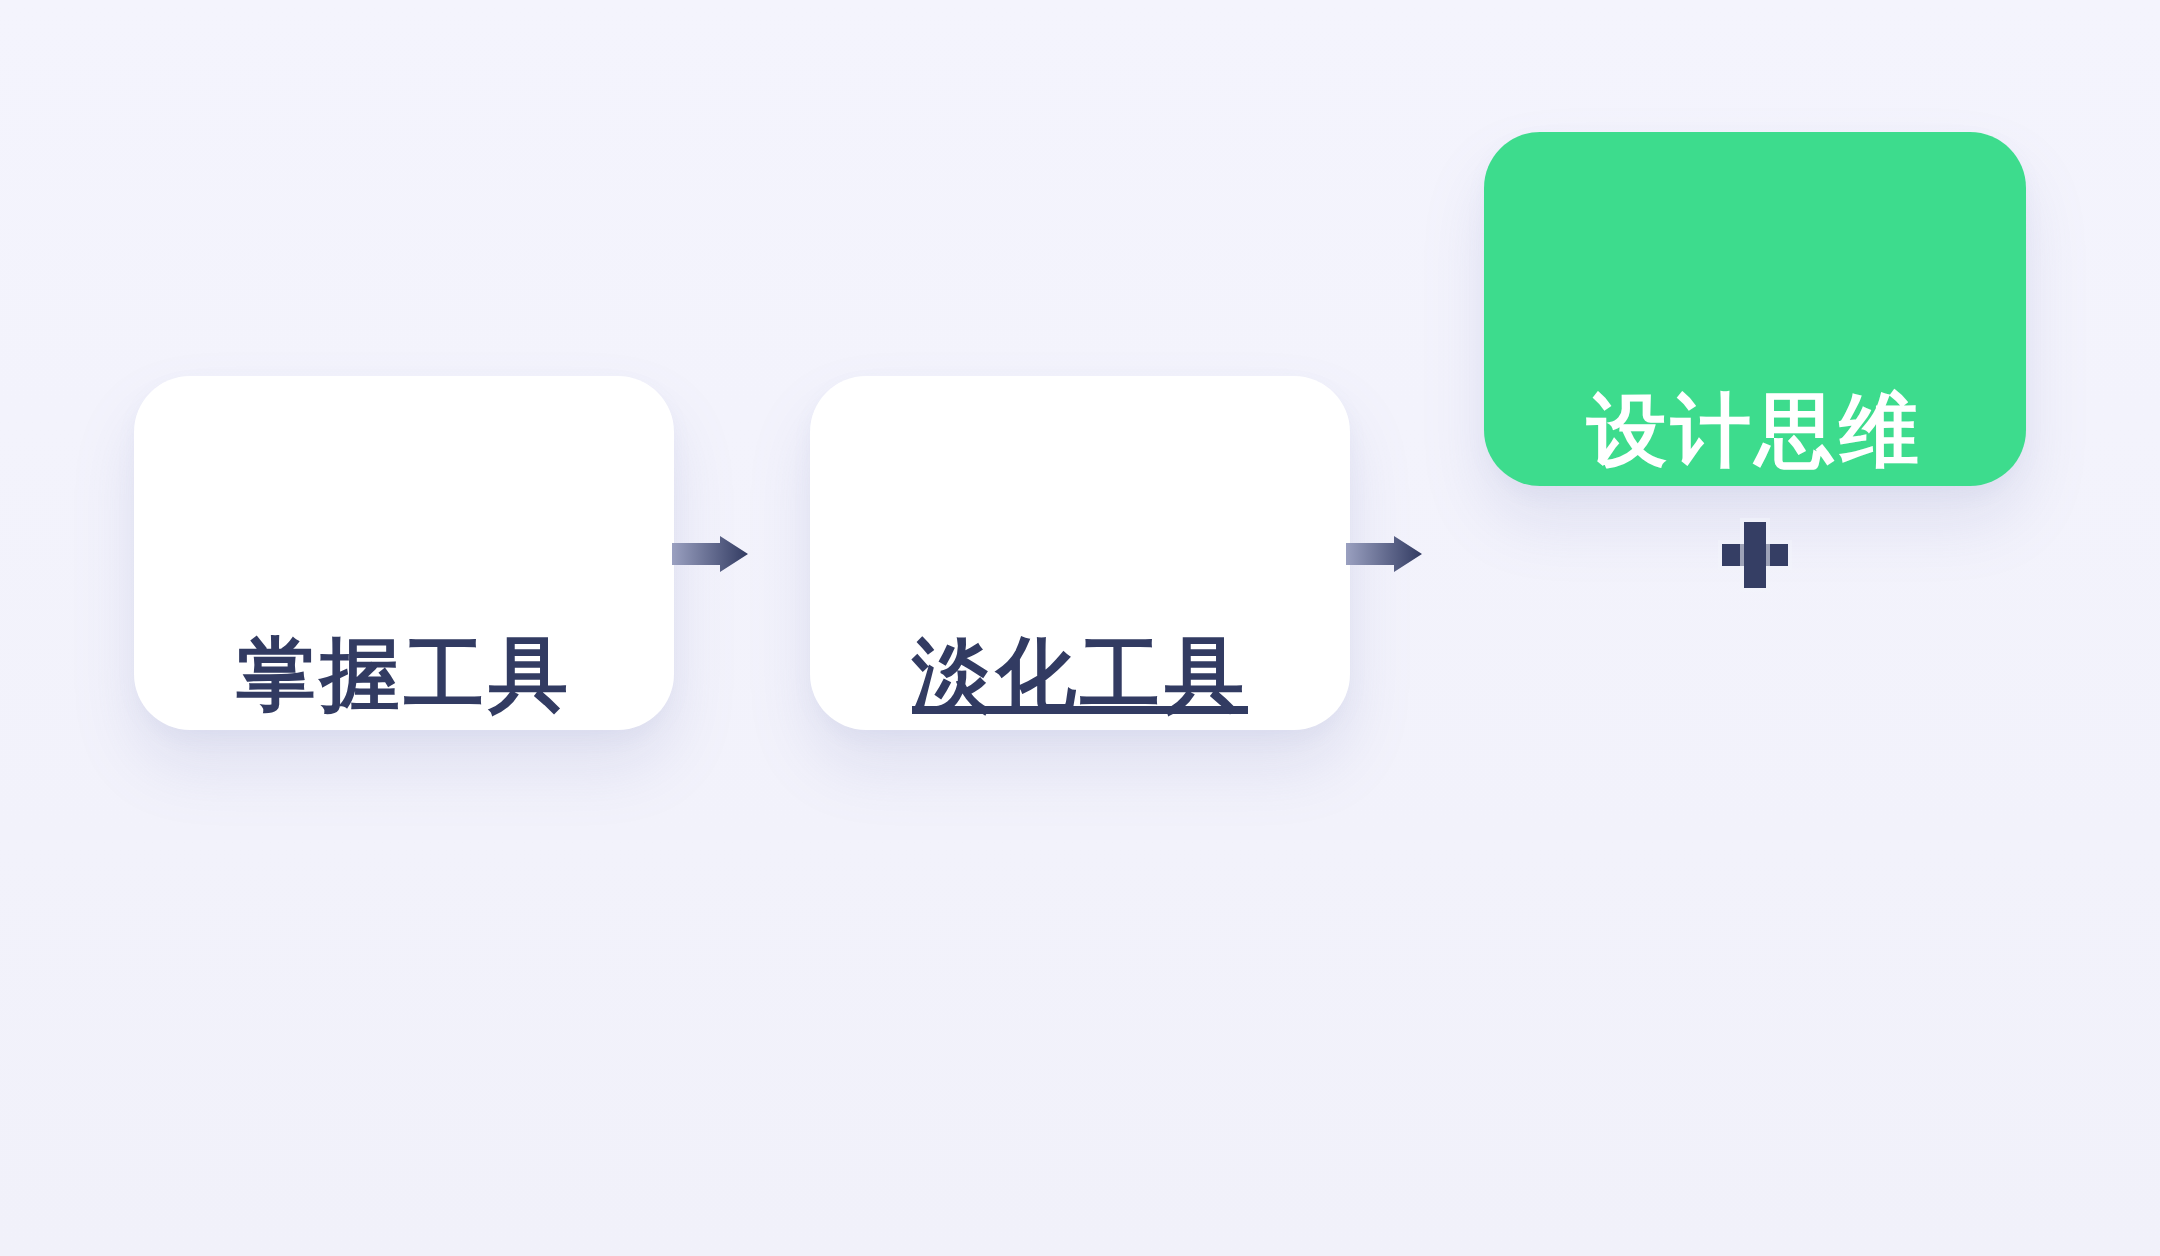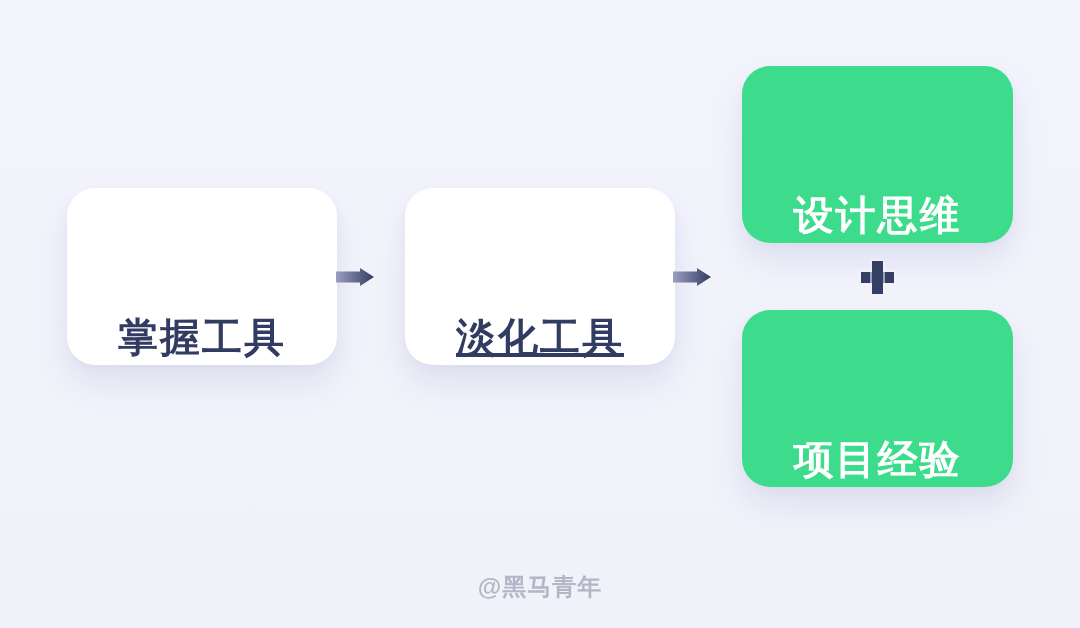--- a/index.html
+++ b/index.html
@@ -127,19 +127,15 @@
   </svg>
 
   <div class="card card-green" id="node-result1">
     <span>设计思维</span>
   </div>
 
   <div class="plus-icon">
     <div class="plus-core"></div>
   </div>
 
-  <div class="card card-green" id="node-result2">
-    <span>项目经验</span>
-  </div>
 
-  <div class="watermark">@黑马青年</div>
 
 </div>
 
 </body></html>

